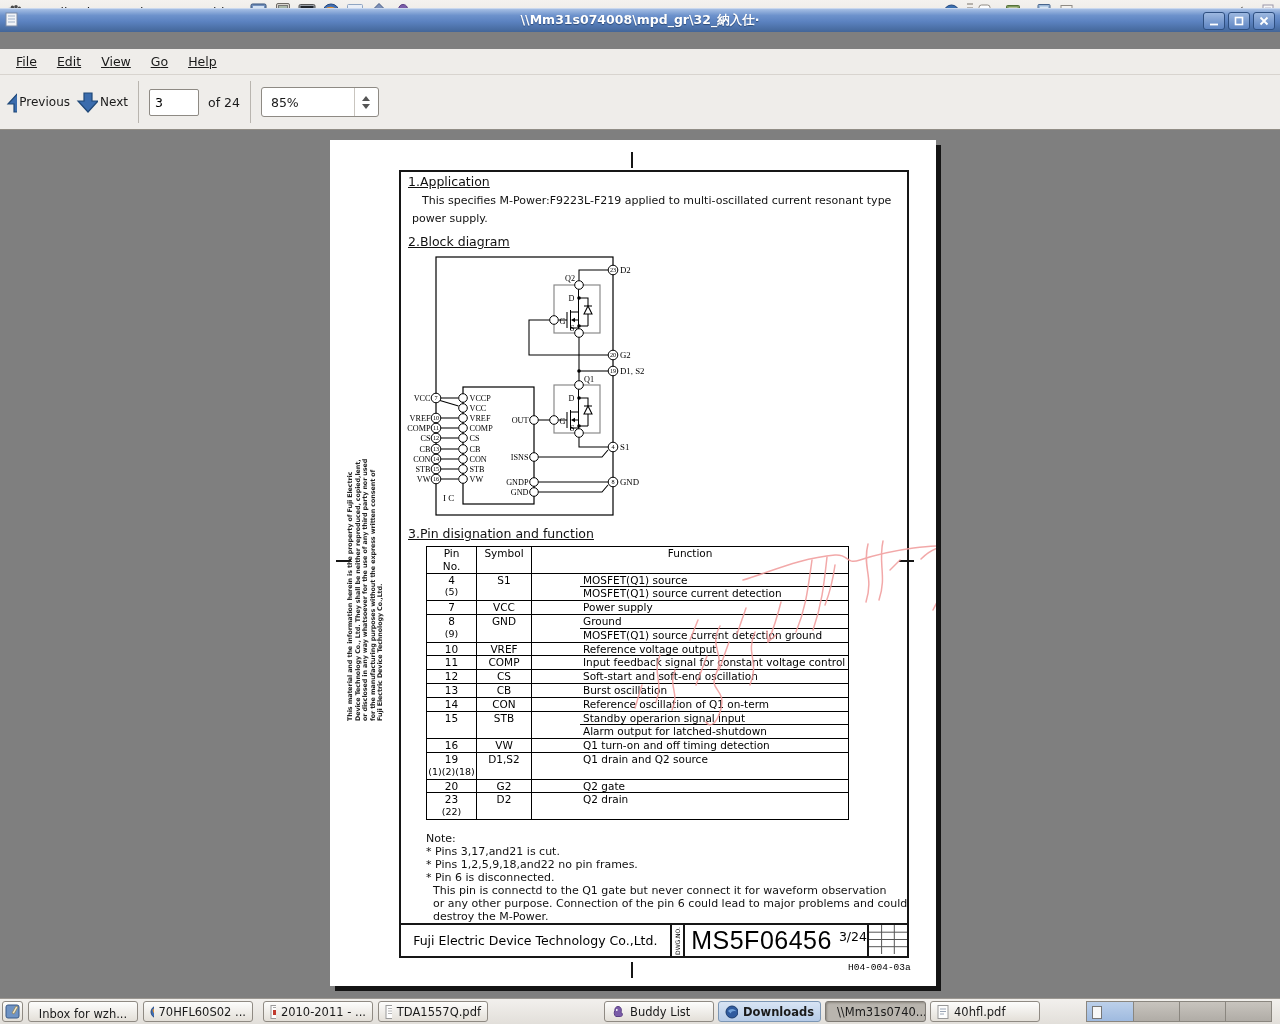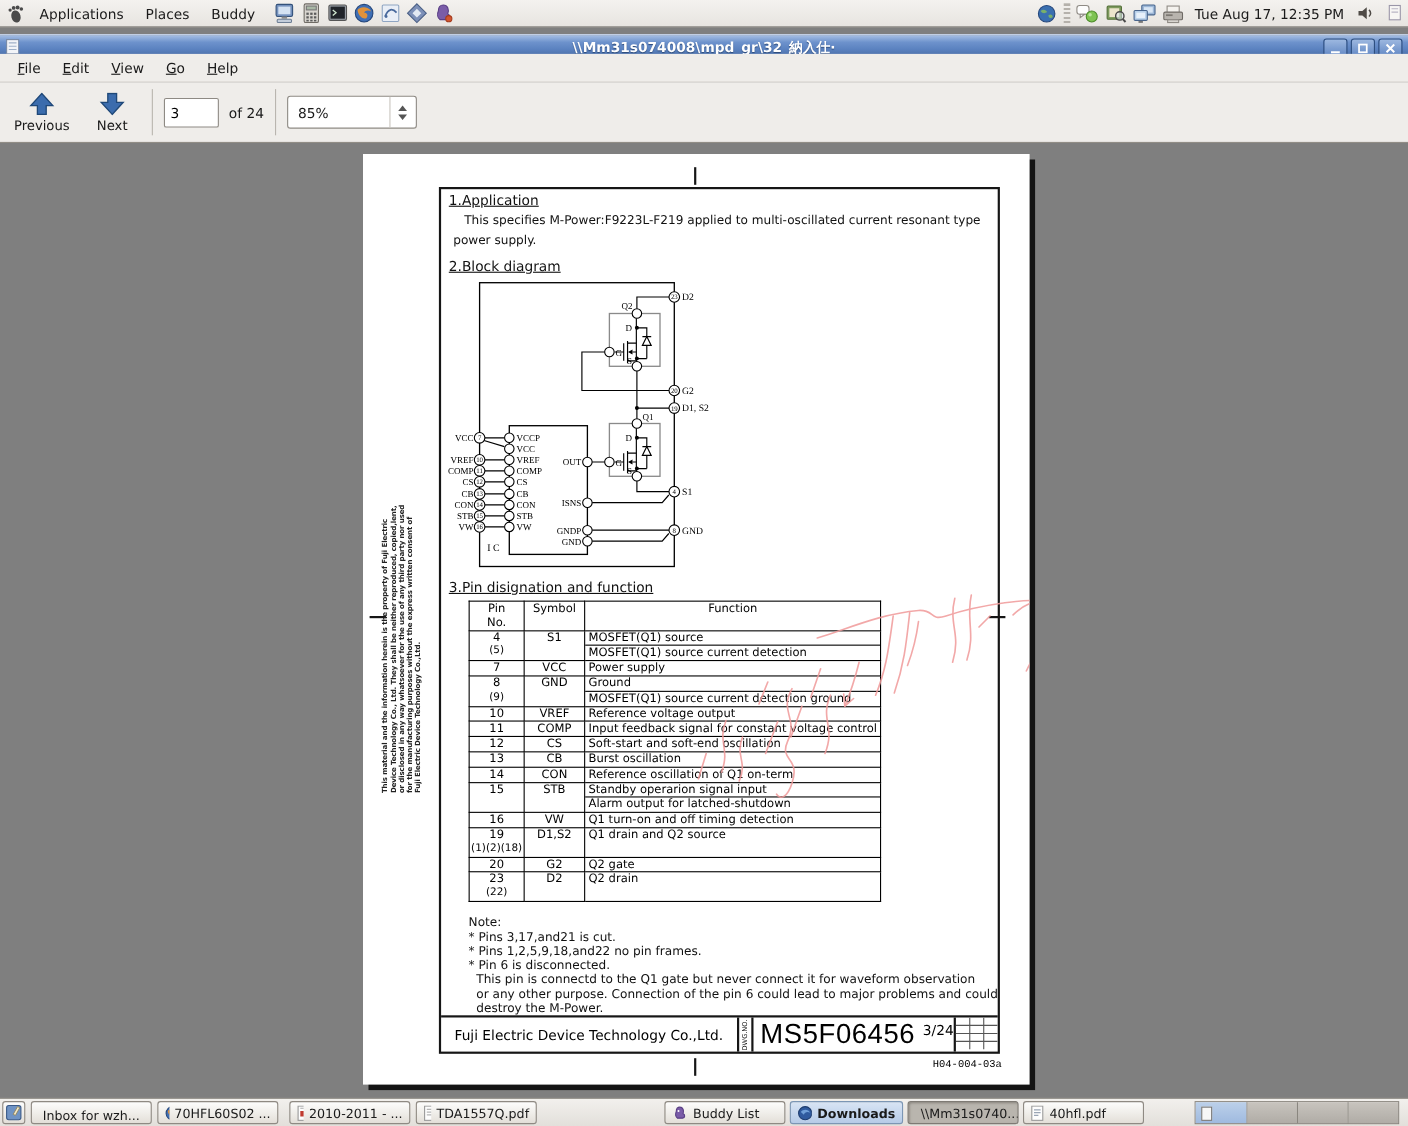--- a/index.html
+++ b/index.html
@@ -13,38 +13,38 @@
            display:flex; align-items:center; }
   .panel-left { display:flex; align-items:center; gap:2px; padding-left:4px; }
   .panel-menu { font-size:12.5px; padding:3px 9px; color:#1a1a1a; }
   .launchers { display:flex; align-items:center; gap:3px; margin-left:6px; }
   .l-ico { width:21px; height:21px; display:flex; align-items:center; justify-content:center; }
   .panel-right { margin-left:auto; display:flex; align-items:center; gap:5px; padding-right:2px; }
   .clock { font-size:12.5px; padding:0 4px; white-space:nowrap; }
   .grip { width:6px; height:18px; background:repeating-linear-gradient(#b5b1ab 0 2px, transparent 2px 4px); }
 
   
-  .titlebar { position:absolute; left:0; top:31px; width:1280px; height:24px;
+  .titlebar { position:absolute; left:0; top:8px; width:1280px; height:24px;
               background:linear-gradient(#a6bfe4 0%, #6d92cc 28%, #5b82c0 55%, #436698 100%);
               border-top:1px solid #c9d8ef; display:flex; align-items:center; }
   .title-ico { margin-left:5px; }
   .title-text { position:absolute; left:0; right:0; text-align:center; color:#fff; font-weight:bold;
                 font-size:12.5px; text-shadow:0 1px 1px #2c4a78; }
   .win-btns { margin-left:auto; display:flex; gap:3px; padding-right:5px; position:relative; }
   .win-btn { width:22px; height:18px; border:1px solid #2e4f80; border-radius:3px;
              background:linear-gradient(#9db8e0,#5d84c2); display:flex; align-items:center; justify-content:center; }
 
   
   .menubar { position:absolute; left:0; top:49px; width:1280px; height:26px; background:#efedea;
-             border-bottom:1px solid #d8d4cf; display:flex; align-items:center; padding-left:6px; }
+             border-bottom:1px solid #d8d4cf; display:flex; align-items:center; padding-left:6px;text-decoration:underline; }
   .menu-item { display:inline-block; font-size:12.5px; padding:4px 10px; }
   .menu-item::first-letter { text-decoration:underline; }
   .toolbar { position:absolute; left:0; top:75px; width:1280px; height:55px; background:#efedea;
              border-bottom:1px solid #918d86; display:flex; align-items:center; }
-  .tool-btn { display:flex; flex-direction:column; align-items:center; justify-content:center;
+  .tool-btn { display:flex; flex-direction:row; align-items:center; justify-content:center;
               width:64px; height:50px; margin-left:6px; font-size:12px; gap:2px; }
   .tb-sep { width:1px; height:42px; background:#b9b5af; margin:0 10px; }
   .page-input { width:50px; height:27px; border:1px solid #8e8a84; border-radius:2px; background:#fff;
                 font-size:12.5px; padding:0 5px; font-family:inherit; }
   .of-label { font-size:12.5px; margin-left:9px; }
   .zoom-combo { width:118px; height:30px; border:1px solid #8e8a84; border-radius:3px; background:#fff;
                 display:flex; align-items:center; }
   .zoom-val { flex:1; font-size:12.5px; padding-left:9px; }
   .spin { width:24px; height:100%; border-left:1px solid #c9c5bf; display:flex; flex-direction:column;
           align-items:center; justify-content:center; gap:3px; }
@@ -65,21 +65,21 @@
   .side-note { position:absolute; left:-96px; top:428px; width:266px; height:40px;
                transform:rotate(-90deg); font-size:6.4px; font-weight:600; color:#222; line-height:7.6px;
                letter-spacing:-0.1px; white-space:nowrap; }
 
   
   .pintable { position:absolute; left:25px; top:374px; border-collapse:collapse; font-size:10.5px; color:#000; }
   .pintable td { border:1.5px solid #000; vertical-align:top; line-height:12.8px; padding:0; }
   .c-pin  { width:50px; text-align:center; }
   .c-sym  { width:55px; text-align:center; }
   .c-fn   { width:260px; text-align:left; }
-  .c-fn div { padding:0 3px; white-space:nowrap; }
+  .c-fn div { padding:0 3px; white-space:nowrap;margin-left:48px; }
   .fl2 { border-top:1.5px solid #000; }
   .hdrc { text-align:center; vertical-align:bottom; }
   .pin2 { font-size:9.5px; }
 
   
   .noteblock { position:absolute; left:25px; top:660px; font-size:11px; line-height:13px; color:#111; white-space:nowrap; }
   .noteblock .ind { margin-left:7px; }
 
   
   .ft { position:absolute; left:0; right:0; bottom:0; height:33px; border-top:2px solid #161616; display:flex; }

